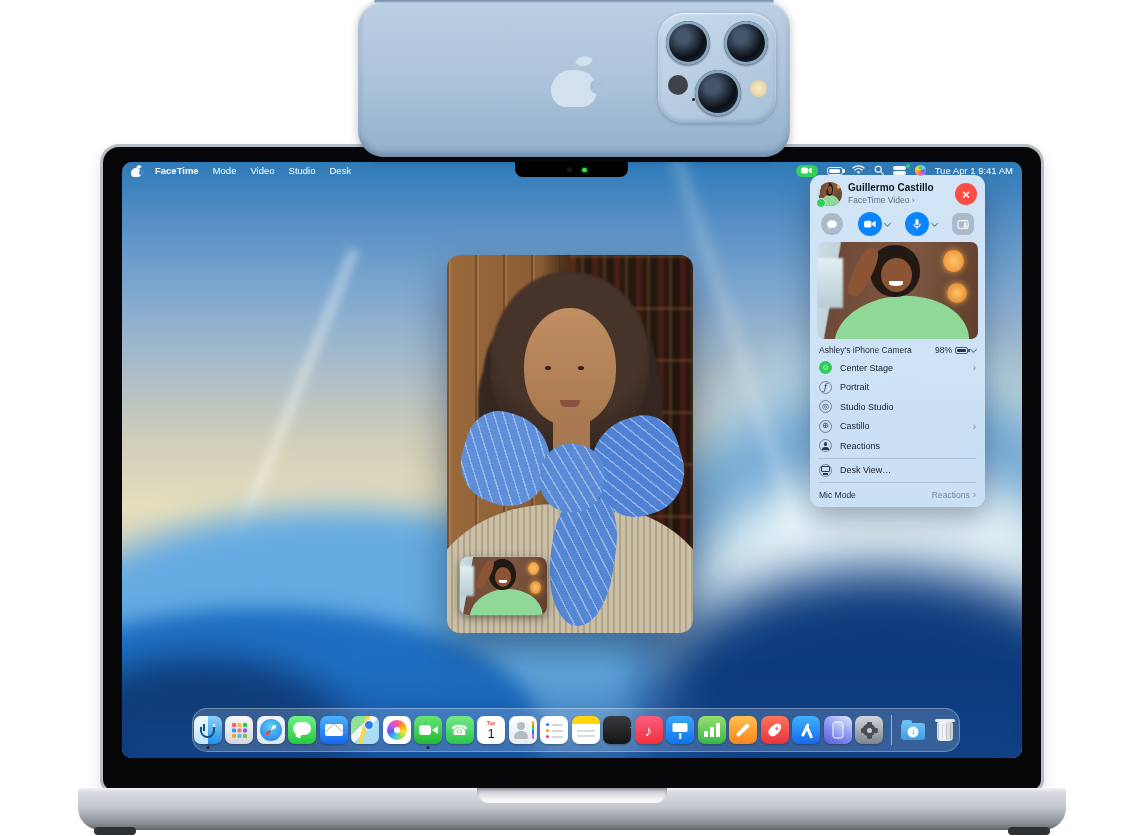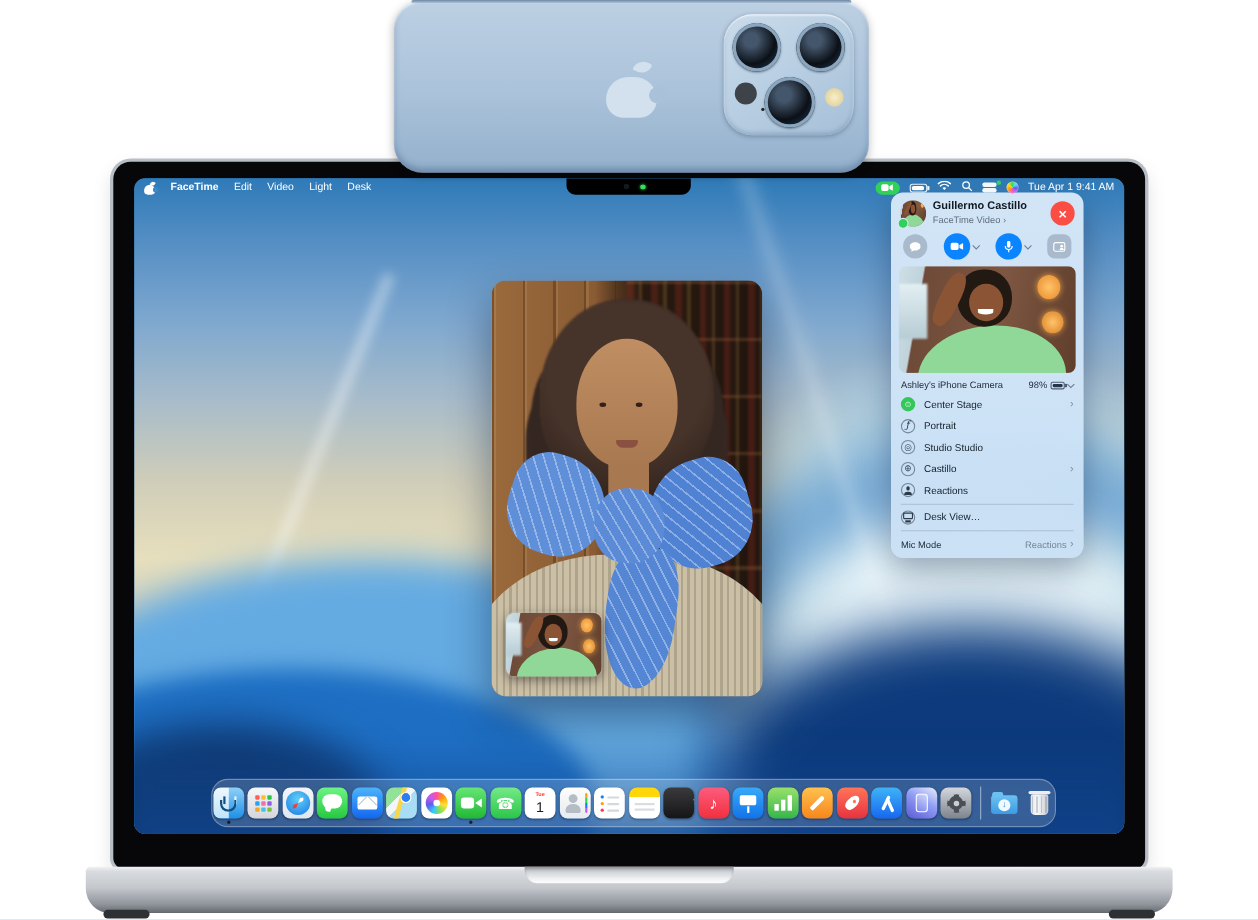--- a/index.html
+++ b/index.html
@@ -327,23 +327,23 @@
 
       <div class="menubar">
         <div class="mb-left">
           <span class="apple">
               <i></i>
               <u></u>
               <s></s>
             </span>
           <span class="mb-left">
               <span class="menu-item bold">FaceTime</span>
-              <span class="menu-item">Edit</span>
+              <span class="menu-item">Mode</span>
               <span class="menu-item">Video</span>
-              <span class="menu-item">Light</span>
+              <span class="menu-item">Studio</span>
               <span class="menu-item">Desk</span>
             </span>
         </div>
         <div class="mb-right">
           <span class="mb-cam">
             <svg viewBox="0 0 16 10" width="11" height="7">
                 <rect x="0" y="0.5" width="10" height="9" rx="2.5" fill="#fff"></rect>
                 <path d="M11 3.2 L15.5 0.8 V9.2 L11 6.8 Z" fill="#fff"></path>
               </svg>
           </span>

